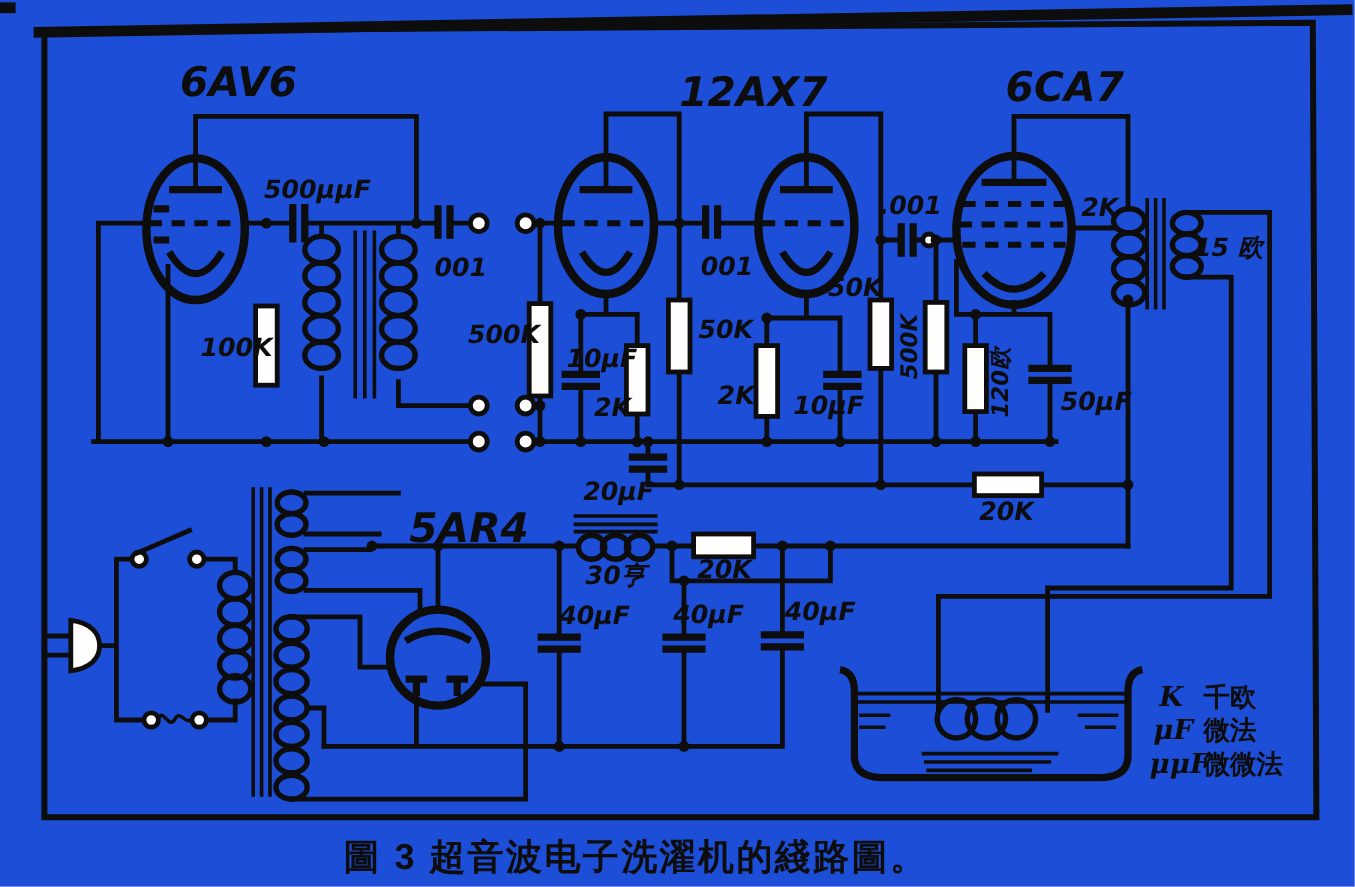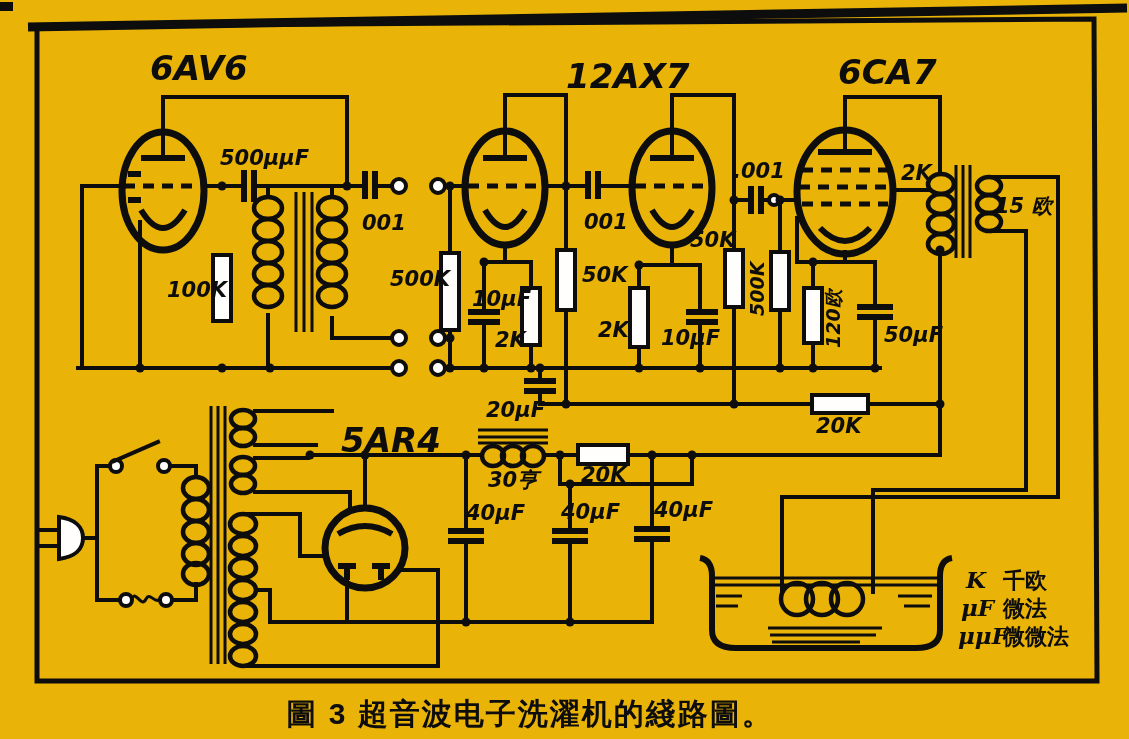--- a/index.html
+++ b/index.html
@@ -1,16 +1,16 @@
 <!DOCTYPE html>
 <html><head>
 <meta charset="utf-8">
 <style>
   html,body{margin:0;padding:0;background:#ffffff;}
-  .page{width:1129px;height:739px;position:relative;background:#eab308;overflow:hidden;}
+  .page{width:1129px;height:739px;position:relative;background:#1d4ed8;overflow:hidden;}
   svg{display:block;}
   .wire{stroke:#0d0d0d;stroke-width:4;fill:none;stroke-linecap:square;}
   .wire2{stroke:#0d0d0d;stroke-width:3;fill:none;}
   .thick{stroke:#0d0d0d;stroke-width:6;fill:none;}
   .tubewall{stroke:#0d0d0d;stroke-width:7;fill:none;}
   .comp{stroke:#0d0d0d;stroke-width:4;fill:#fffefc;}
   .plate{stroke:#0d0d0d;stroke-width:6;fill:none;}
   .grid{stroke:#0d0d0d;stroke-width:5;fill:none;stroke-dasharray:11 8;}
   .dot{fill:#0d0d0d;stroke:none;}
   .term{stroke:#0d0d0d;stroke-width:4;fill:#fffefc;}

